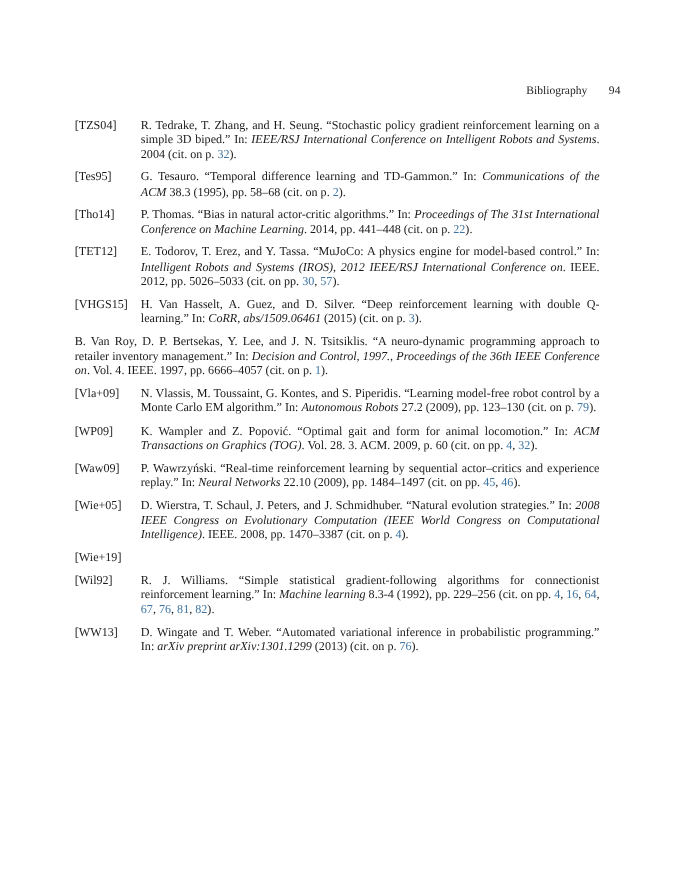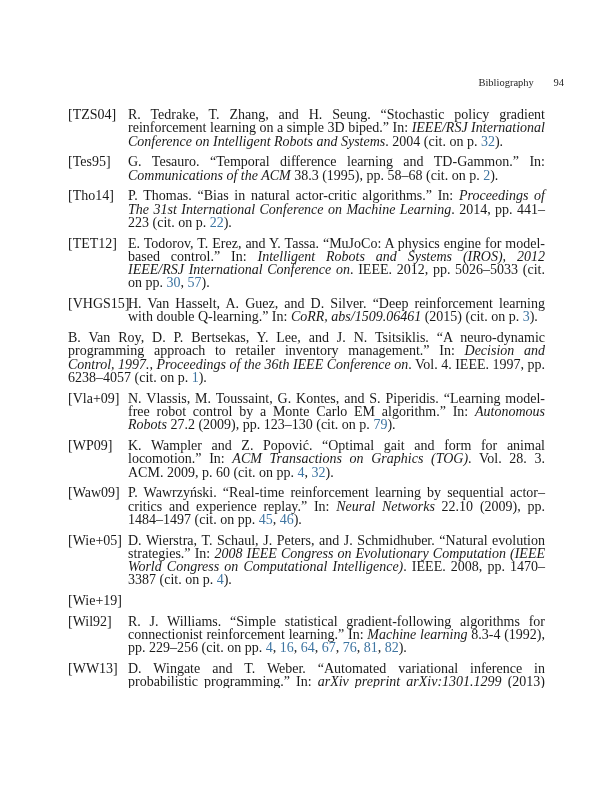--- a/index.html
+++ b/index.html
@@ -28,21 +28,21 @@
   }
   .header-page {
     display: inline-block;
     margin-left: 17px;
   }
   .bib-list {
     position: absolute;
     top: 108px;
     left: 68px;
     width: 477px;              
-    font-size: 14px;
+    font-size: 11px;
     line-height: 13.3px;
   }
   .bib-entry {
     display: flex;
     margin-bottom: 7.4px;
   }
   .bib-label {
     width: 60px;
     flex: 0 0 60px;
     text-align: left;
@@ -73,32 +73,32 @@
       <div class="bib-entry">
         <div class="bib-label">[TZS04]</div>
         <div class="bib-text"><span>R. Tedrake, T. Zhang, and H. Seung. “Stochastic policy gradient reinforcement learning on a simple 3D biped.” In: </span><span class="seg-italic">IEEE/RSJ International Conference on Intelligent Robots and Systems</span><span>. 2004 (cit. on p. </span><span class="cite-link">32</span><span>).</span></div>
       </div>
       <div class="bib-entry">
         <div class="bib-label">[Tes95]</div>
         <div class="bib-text"><span>G. Tesauro. “Temporal difference learning and TD-Gammon.” In: </span><span class="seg-italic">Communications of the ACM</span><span> 38.3 (1995), pp. 58–68 (cit. on p. </span><span class="cite-link">2</span><span>).</span></div>
       </div>
       <div class="bib-entry">
         <div class="bib-label">[Tho14]</div>
-        <div class="bib-text"><span>P. Thomas. “Bias in natural actor-critic algorithms.” In: </span><span class="seg-italic">Proceedings of The 31st International Conference on Machine Learning</span><span>. 2014, pp. 441–223 (cit. on p. </span><span class="cite-link">22</span><span>).</span></div>
+        <div class="bib-text"><span>P. Thomas. “Bias in natural actor-critic algorithms.” In: </span><span class="seg-italic">Proceedings of The 31st International Conference on Machine Learning</span><span>. 2014, pp. 441–448 (cit. on p. </span><span class="cite-link">22</span><span>).</span></div>
       </div>
       <div class="bib-entry">
         <div class="bib-label">[TET12]</div>
         <div class="bib-text"><span>E. Todorov, T. Erez, and Y. Tassa. “MuJoCo: A physics engine for model-based control.” In: </span><span class="seg-italic">Intelligent Robots and Systems (IROS), 2012 IEEE/RSJ International Conference on</span><span>. IEEE. 2012, pp. 5026–5033 (cit. on pp. </span><span class="cite-link">30</span><span>, </span><span class="cite-link">57</span><span>).</span></div>
       </div>
       <div class="bib-entry">
         <div class="bib-label">[VHGS15]</div>
         <div class="bib-text"><span>H. Van Hasselt, A. Guez, and D. Silver. “Deep reinforcement learning with double Q-learning.” In: </span><span class="seg-italic">CoRR, abs/1509.06461</span><span> (2015) (cit. on p. </span><span class="cite-link">3</span><span>).</span></div>
       </div>
       <div class="bib-entry">
-        <div class="bib-text"><span>B. Van Roy, D. P. Bertsekas, Y. Lee, and J. N. Tsitsiklis. “A neuro-dynamic programming approach to retailer inventory management.” In: </span><span class="seg-italic">Decision and Control, 1997., Proceedings of the 36th IEEE Conference on</span><span>. Vol. 4. IEEE. 1997, pp. 6238–4057 (cit. on p. </span><span class="cite-link">1</span><span>).</span></div>
+        <div class="bib-text"><span>B. Van Roy, D. P. Bertsekas, Y. Lee, and J. N. Tsitsiklis. “A neuro-dynamic programming approach to retailer inventory management.” In: </span><span class="seg-italic">Decision and Control, 1997., Proceedings of the 36th IEEE Conference on</span><span>. Vol. 4. IEEE. 1997, pp. 6666–4057 (cit. on p. </span><span class="cite-link">1</span><span>).</span></div>
       </div>
       <div class="bib-entry">
         <div class="bib-label">[Vla+09]</div>
         <div class="bib-text"><span>N. Vlassis, M. Toussaint, G. Kontes, and S. Piperidis. “Learning model-free robot control by a Monte Carlo EM algorithm.” In: </span><span class="seg-italic">Autonomous Robots</span><span> 27.2 (2009), pp. 123–130 (cit. on p. </span><span class="cite-link">79</span><span>).</span></div>
       </div>
       <div class="bib-entry">
         <div class="bib-label">[WP09]</div>
         <div class="bib-text"><span>K. Wampler and Z. Popović. “Optimal gait and form for animal locomotion.” In: </span><span class="seg-italic">ACM Transactions on Graphics (TOG)</span><span>. Vol. 28. 3. ACM. 2009, p. 60 (cit. on pp. </span><span class="cite-link">4</span><span>, </span><span class="cite-link">32</span><span>).</span></div>
       </div>
       <div class="bib-entry">

